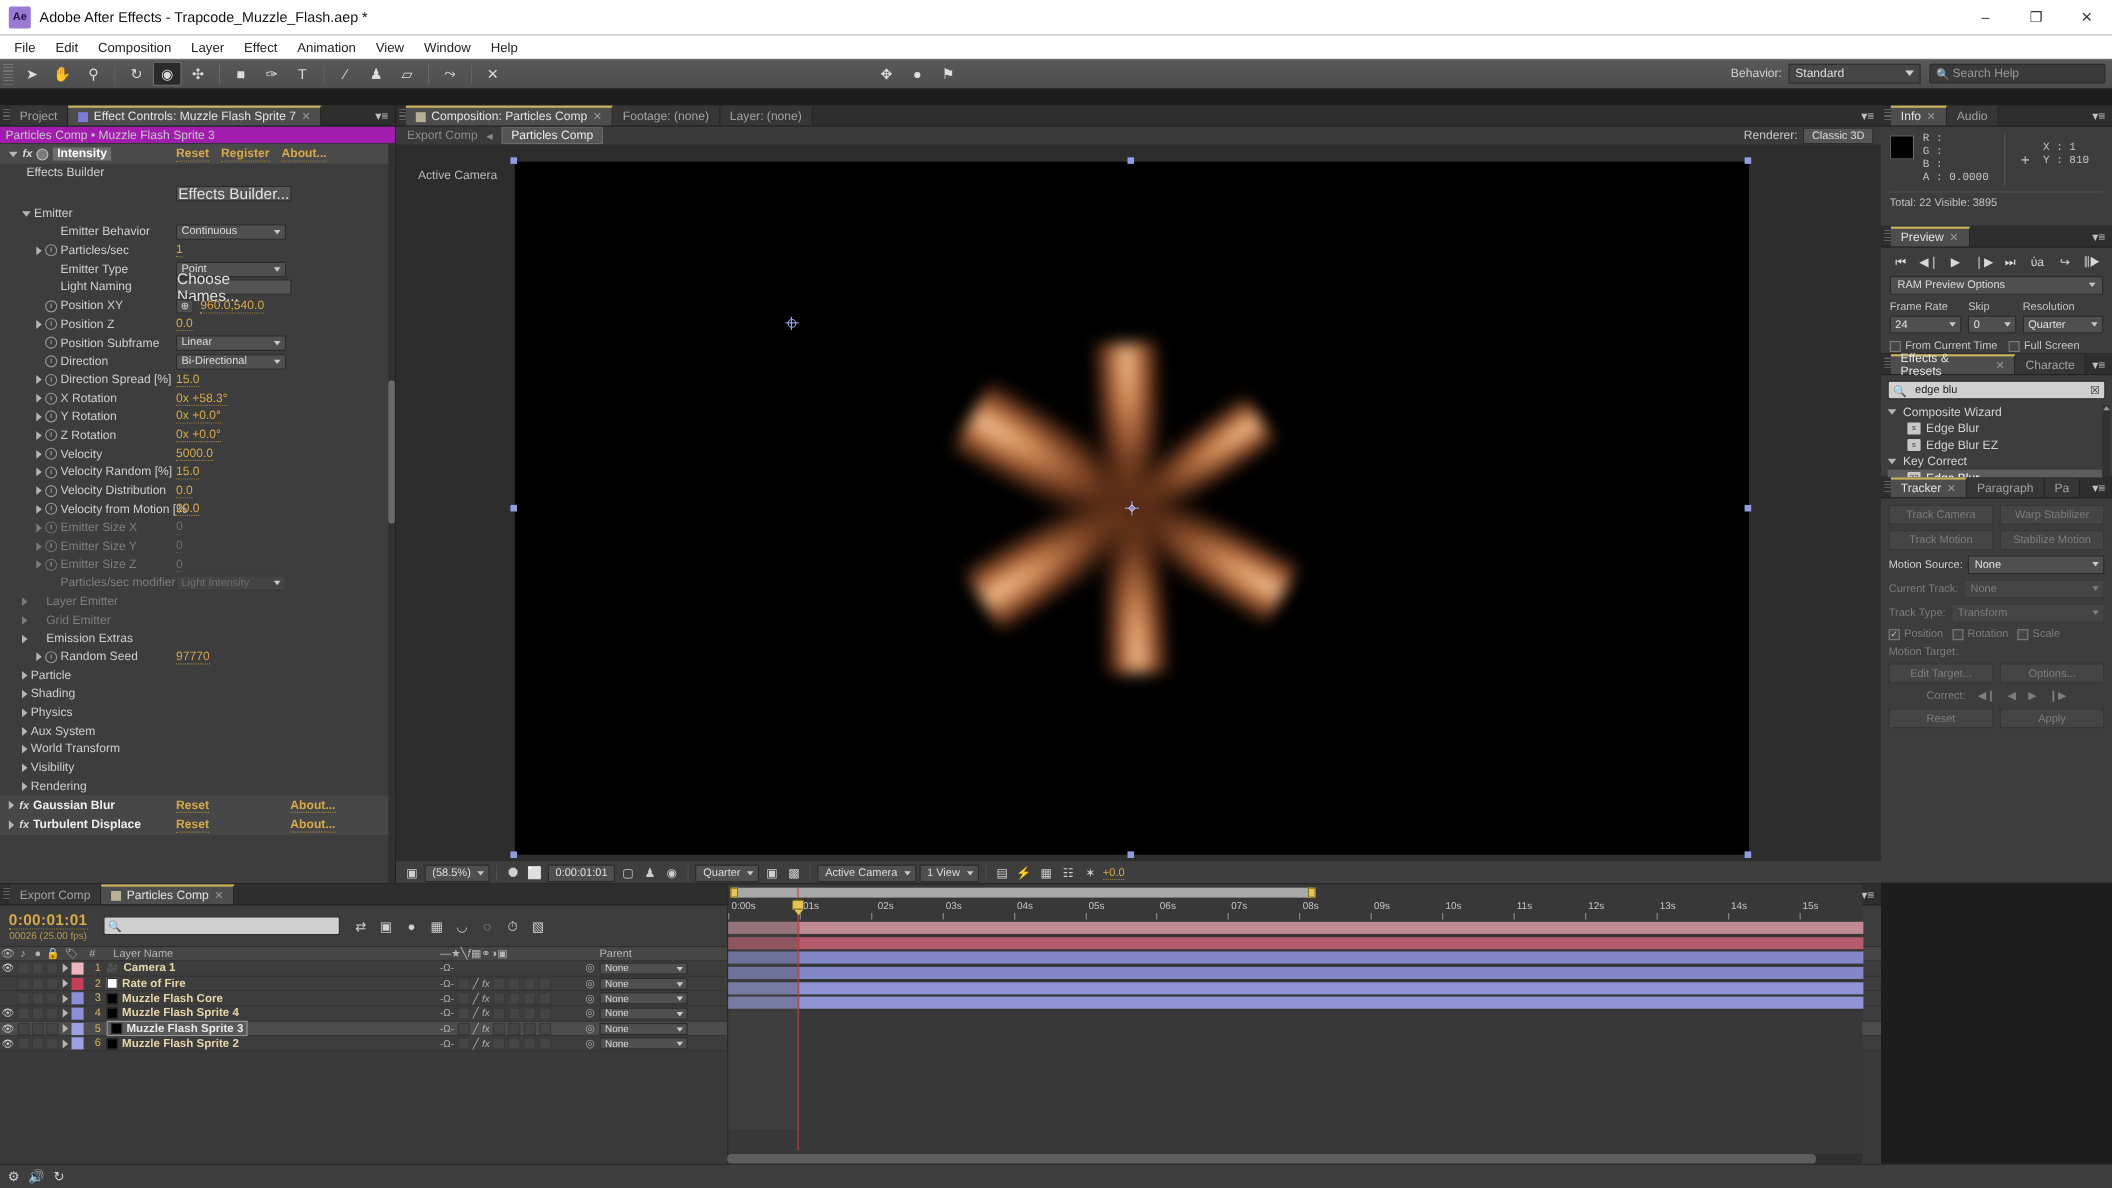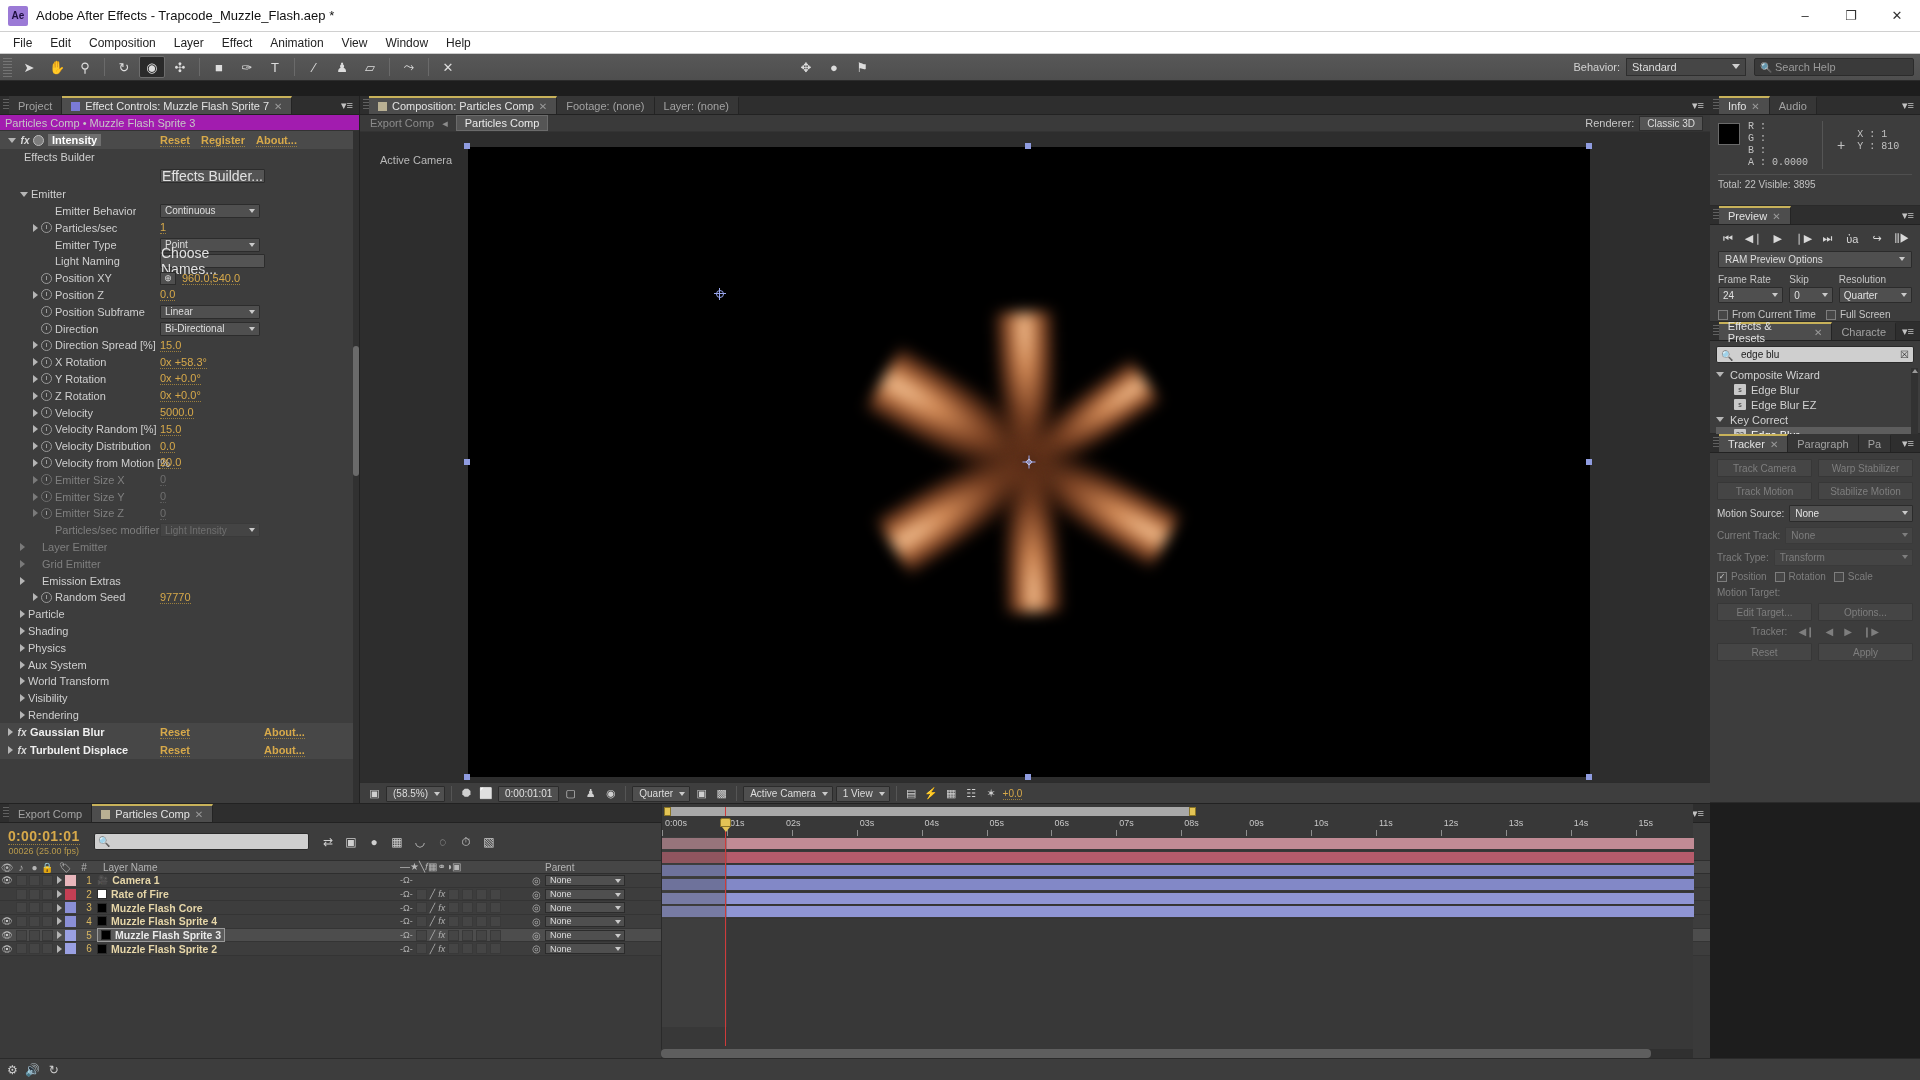--- a/index.html
+++ b/index.html
@@ -1027,21 +1027,21 @@
             <span class="cb"></span>
             <span class="trk-lbl dim">Scale</span>
           </label>
         </div>
         <div class="trk-lbl dim" style="margin-bottom:5px;">Motion Target:</div>
         <div class="trk-row">
           <div class="trk-btn">Edit Target...</div>
           <div class="trk-btn">Options...</div>
         </div>
         <div class="trk-an">
-          <span>Tracker:</span>
+          <span>Correct:</span>
           <span>◀❙</span>
           <span>◀</span>
           <span>▶</span>
           <span>❙▶</span>
         </div>
         <div class="trk-row" style="margin-top:6px;">
           <div class="trk-btn">Reset</div>
           <div class="trk-btn">Apply</div>
         </div>
       </div>
@@ -1284,21 +1284,21 @@
         <div class="wrk-track"></div>
         <div class="wrk-cap" style="left:2px;"></div>
         <div class="wrk-cap" style="left:527px;"></div>
         <div style="position:absolute;left:63px;top:0;width:1px;height:9px;background:#cf3b3b;"></div>
       </div>
       <div class="ruler" id="ruler">
           <span class="tick-lbl" style="left: 3px;">0:00s</span>
           <span class="tick" style="left: 0px;"></span>
           <span class="tick-lbl" style="left: 67.9057px;">01s</span>
           <span class="tick" style="left: 64.9057px;"></span>
-          <span class="tick-lbl" style="left: 124px;">02s</span>
+          <span class="tick-lbl" style="left: 136px;">02s</span>
           <span class="tick" style="left: 129.811px;"></span>
           <span class="tick-lbl" style="left: 197.717px;">03s</span>
           <span class="tick" style="left: 194.717px;"></span>
           <span class="tick-lbl" style="left: 262.623px;">04s</span>
           <span class="tick" style="left: 259.623px;"></span>
           <span class="tick-lbl" style="left: 327.528px;">05s</span>
           <span class="tick" style="left: 324.528px;"></span>
           <span class="tick-lbl" style="left: 392.434px;">06s</span>
           <span class="tick" style="left: 389.434px;"></span>
           <span class="tick-lbl" style="left: 457.34px;">07s</span>

